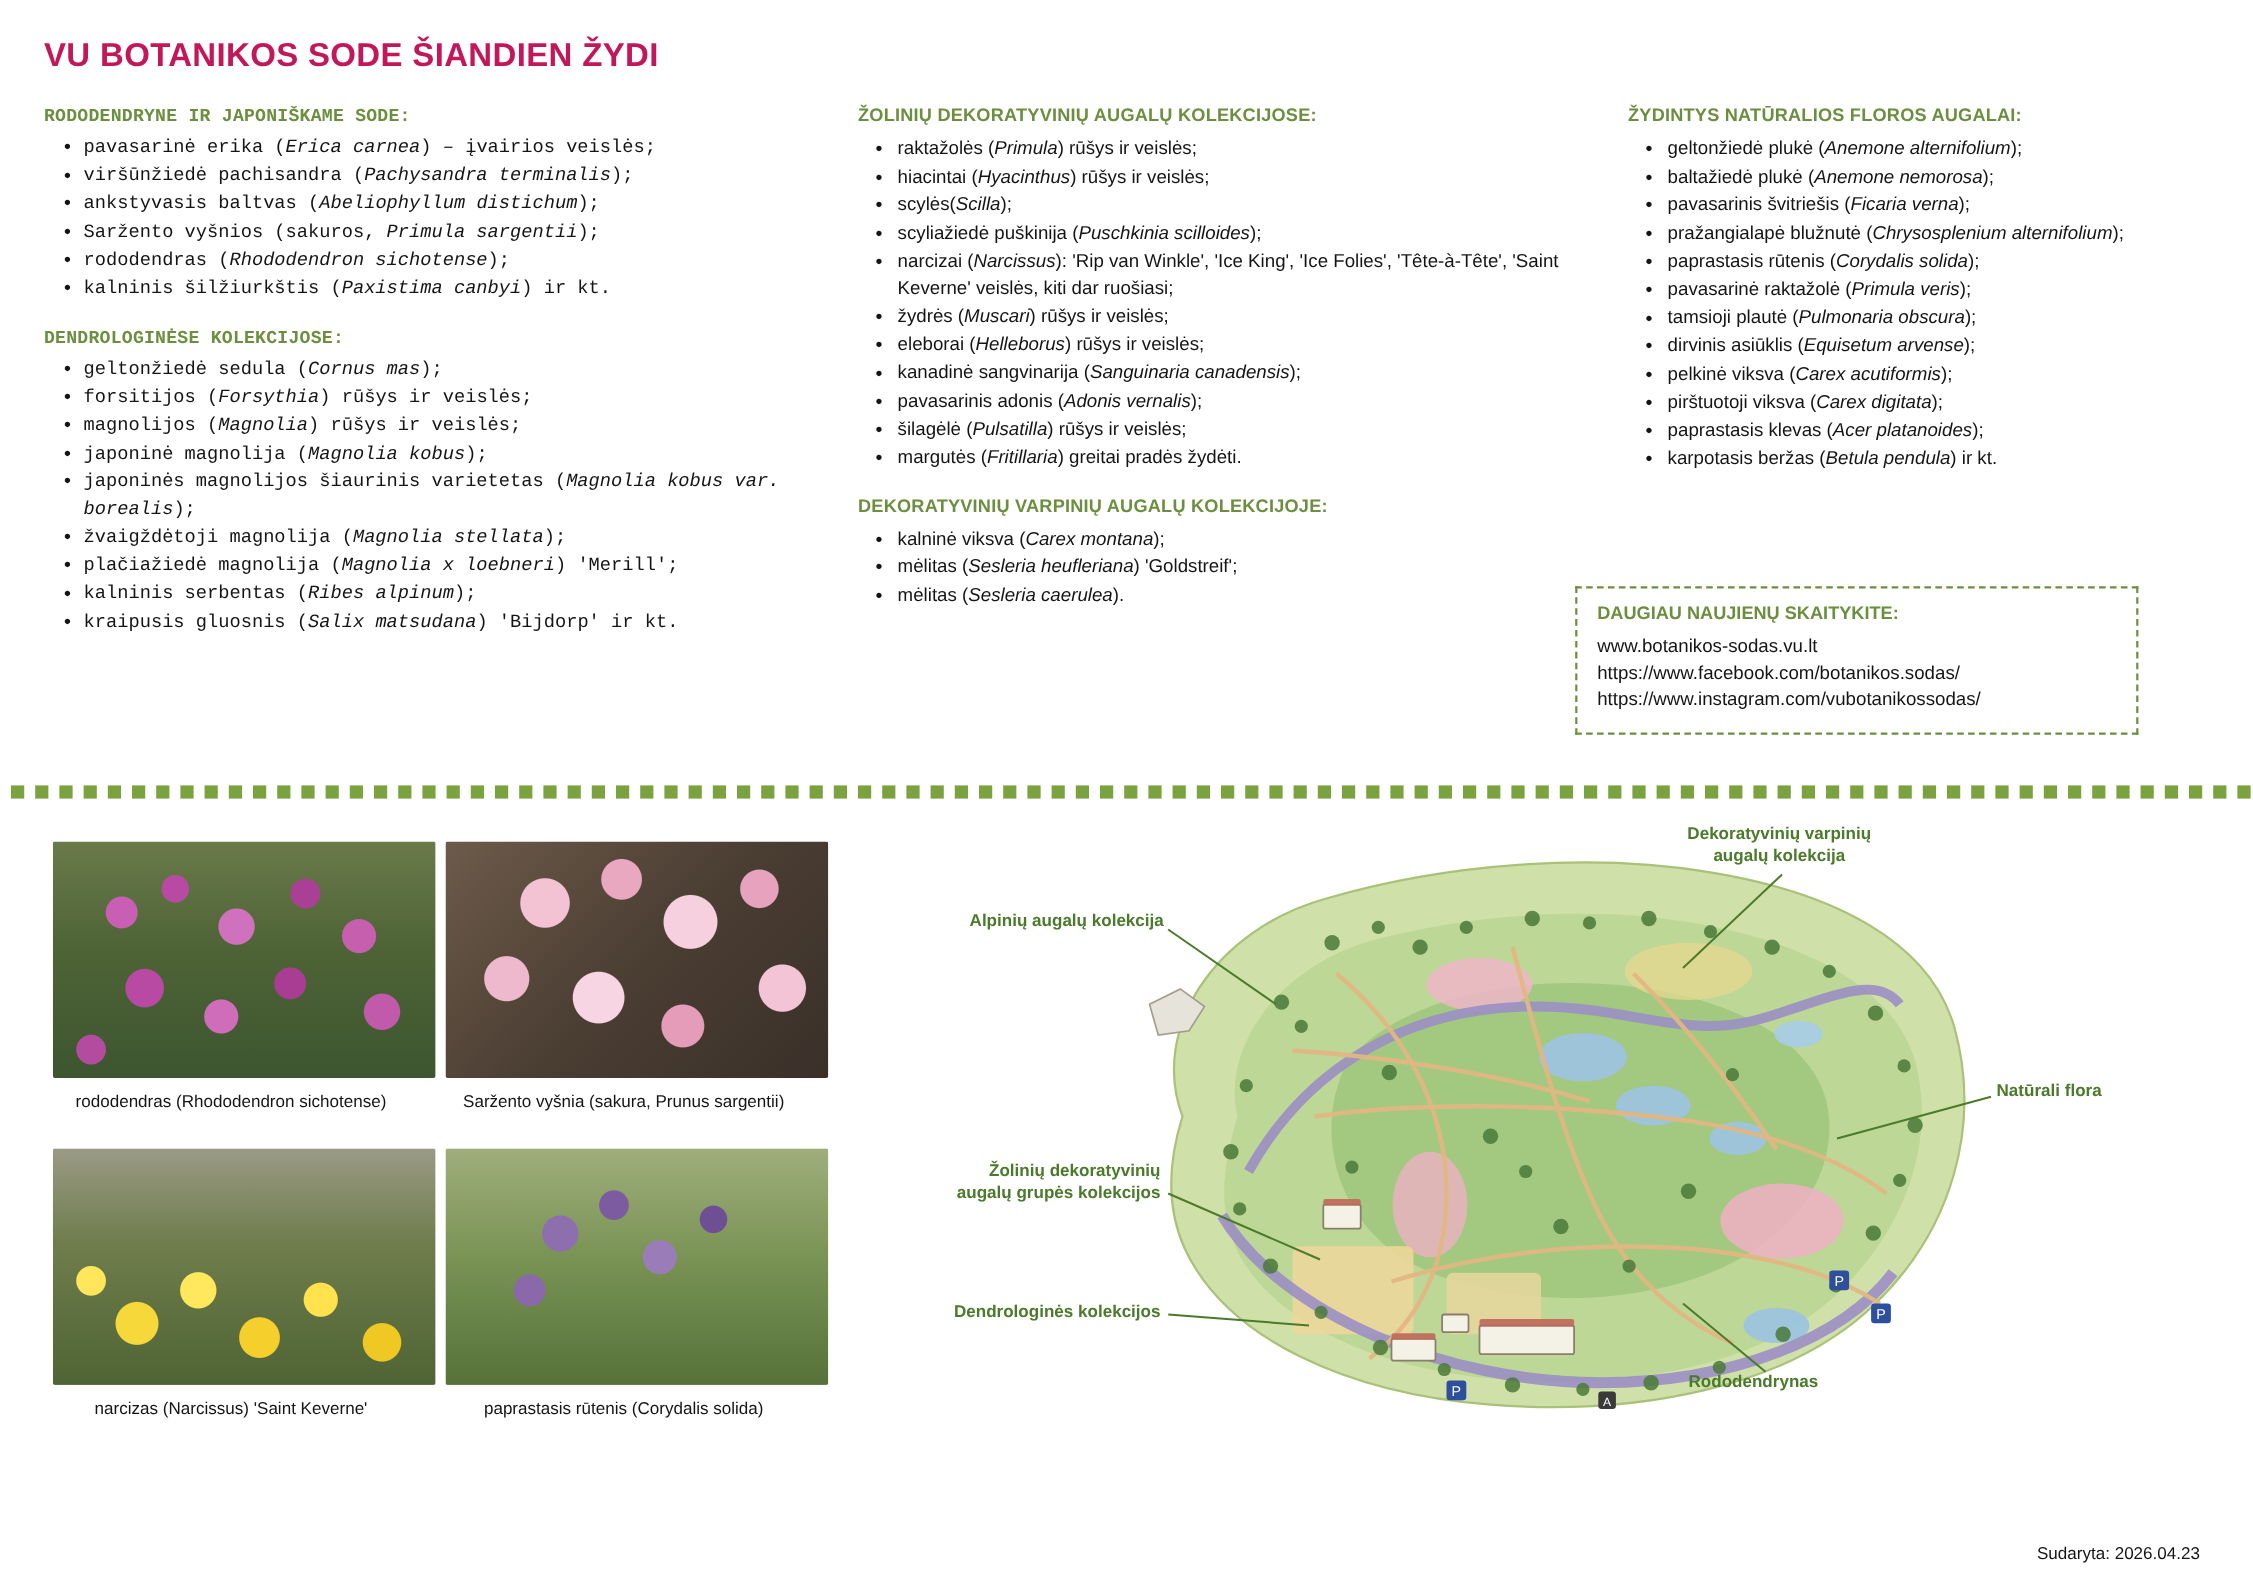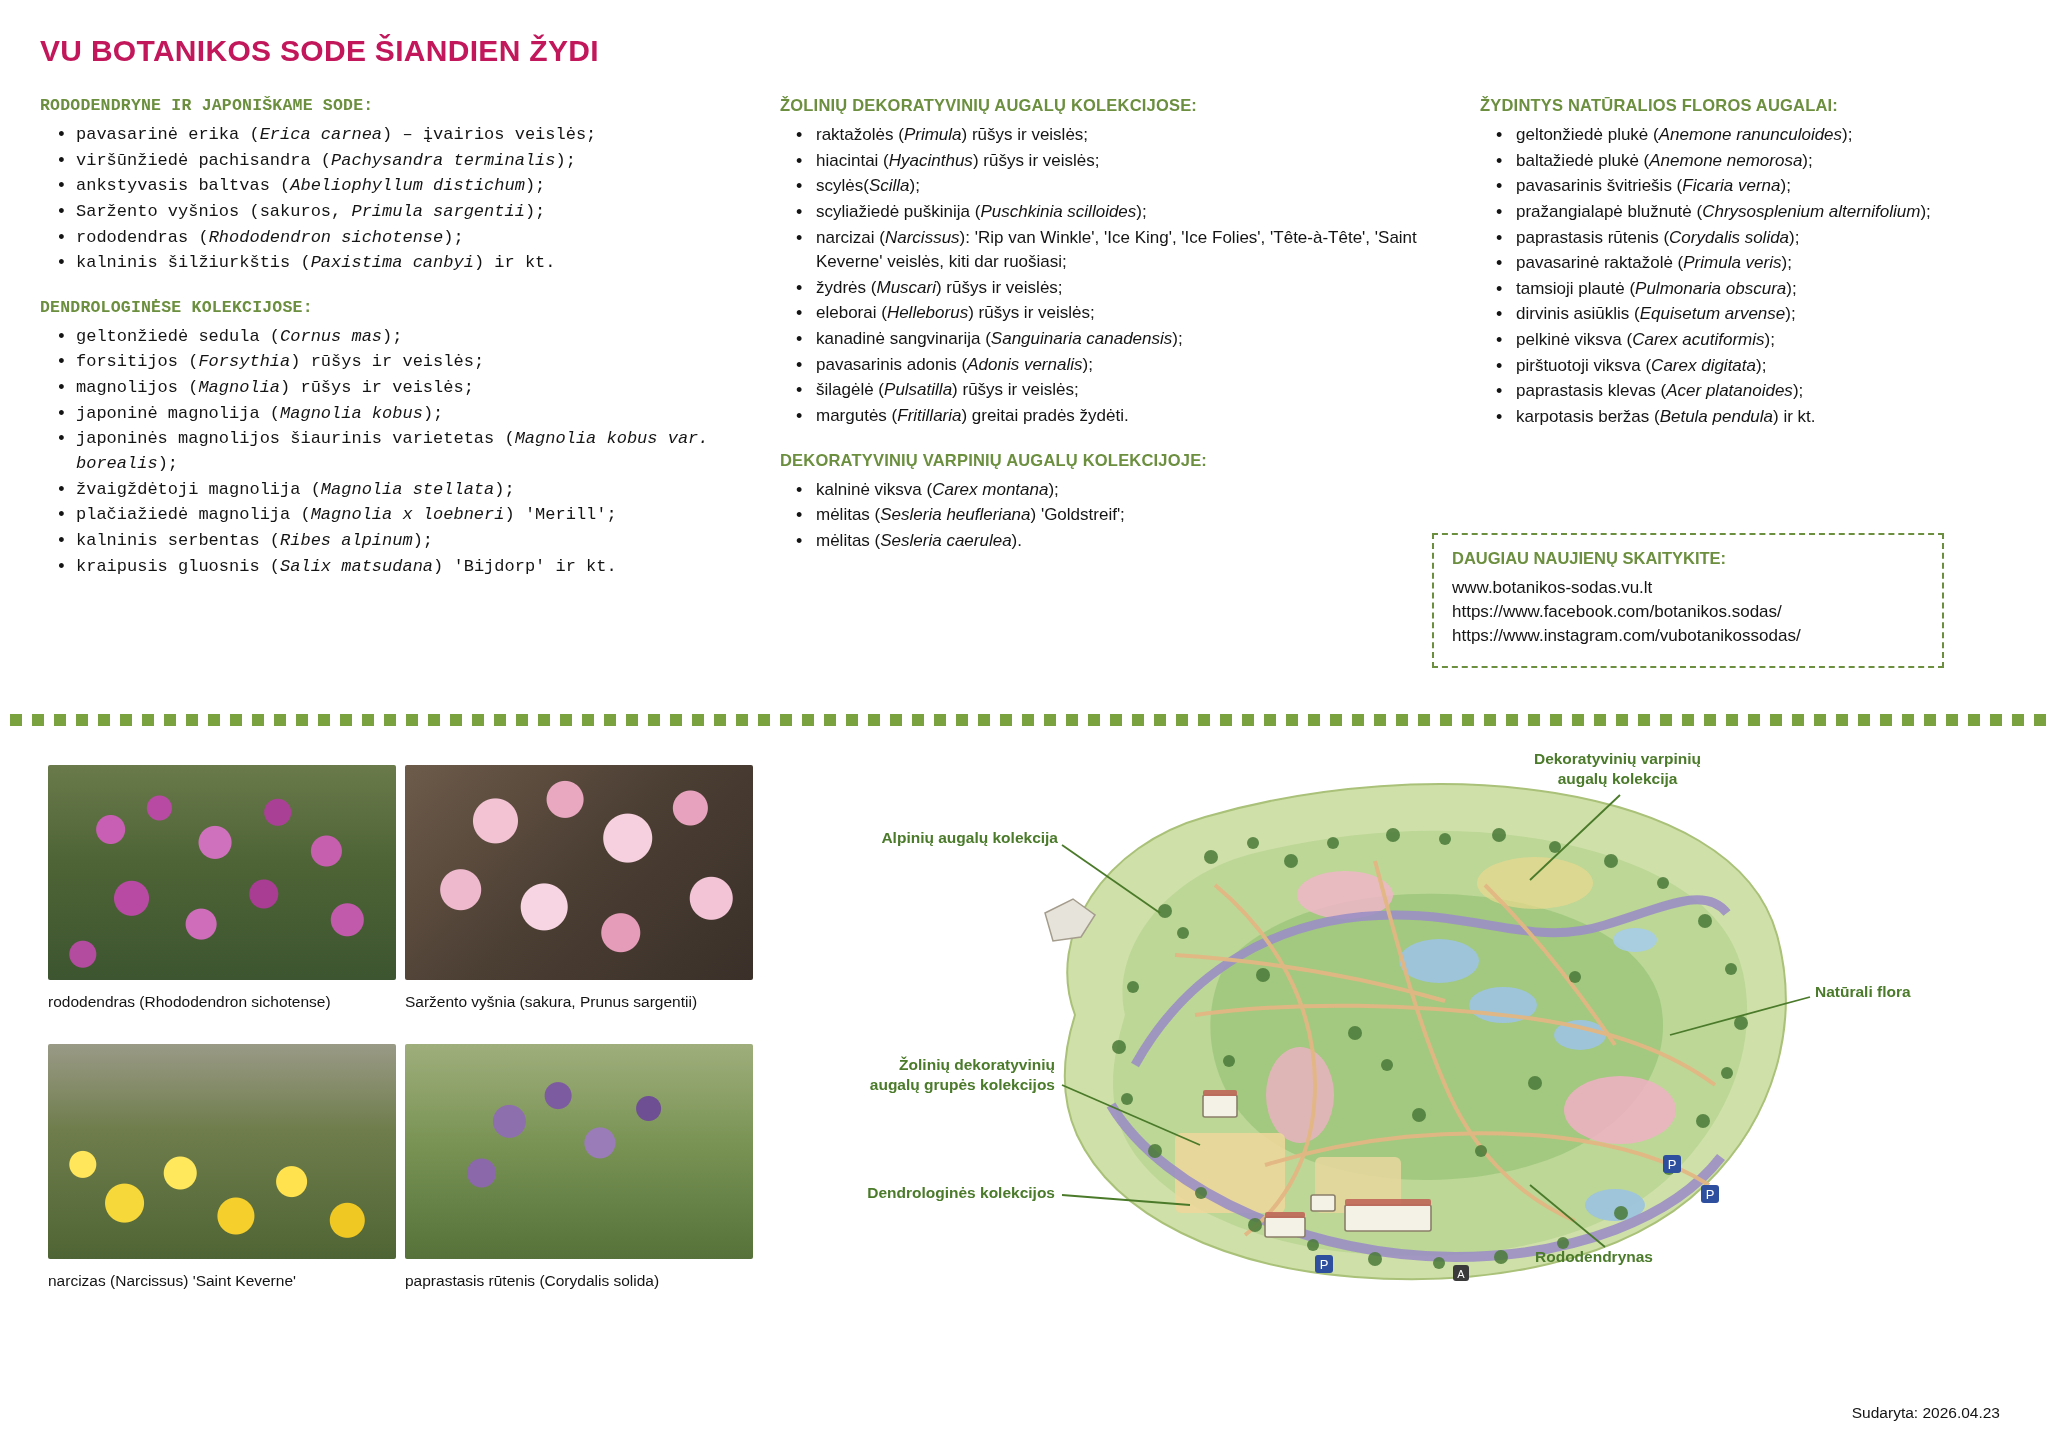--- a/index.html
+++ b/index.html
@@ -106,21 +106,21 @@
     background: #7aa33f;
   }
   
   .photos {
     position: absolute;
     left: 48px;
     top: 765px;
     width: 740px;
   }
   .photo-row { display: flex; gap: 33px; margin-bottom: 16px; }
-  .photo-cell { width: 324px; }
+  .photo-cell { width: 324px; text-align: center; }
   .photo {
     width: 348px;
     height: 215px;
     border-radius: 2px;
     overflow: hidden;
     position: relative;
   }
   .caption {
     font-size: 15.5px;
     margin-top: 12px;
@@ -271,21 +271,21 @@
           <li><span>mėlitas (<em>Sesleria heufleriana</em>) 'Goldstreif';</span></li>
           <li><span>mėlitas (<em>Sesleria caerulea</em>).</span></li>
         </ul>
       </div>
     </div>
 
     <div class="col-3">
       <div class="section">
         <div class="section-head">ŽYDINTYS NATŪRALIOS FLOROS AUGALAI:</div>
         <ul class="plant-list">
-          <li><span>geltonžiedė plukė (<em>Anemone ranunculoides</em>);</span></li>
+          <li><span>geltonžiedė plukė (<em>Anemone alternifolium</em>);</span></li>
           <li><span>baltažiedė plukė (<em>Anemone nemorosa</em>);</span></li>
           <li><span>pavasarinis švitriešis (<em>Ficaria verna</em>);</span></li>
           <li><span>pražangialapė blužnutė (<em>Chrysosplenium alternifolium</em>);</span></li>
           <li><span>paprastasis rūtenis (<em>Corydalis solida</em>);</span></li>
           <li><span>pavasarinė raktažolė (<em>Primula veris</em>);</span></li>
           <li><span>tamsioji plautė (<em>Pulmonaria obscura</em>);</span></li>
           <li><span>dirvinis asiūklis (<em>Equisetum arvense</em>);</span></li>
           <li><span>pelkinė viksva (<em>Carex acutiformis</em>);</span></li>
           <li><span>pirštuotoji viksva (<em>Carex digitata</em>);</span></li>
           <li><span>paprastasis klevas (<em>Acer platanoides</em>);</span></li>

